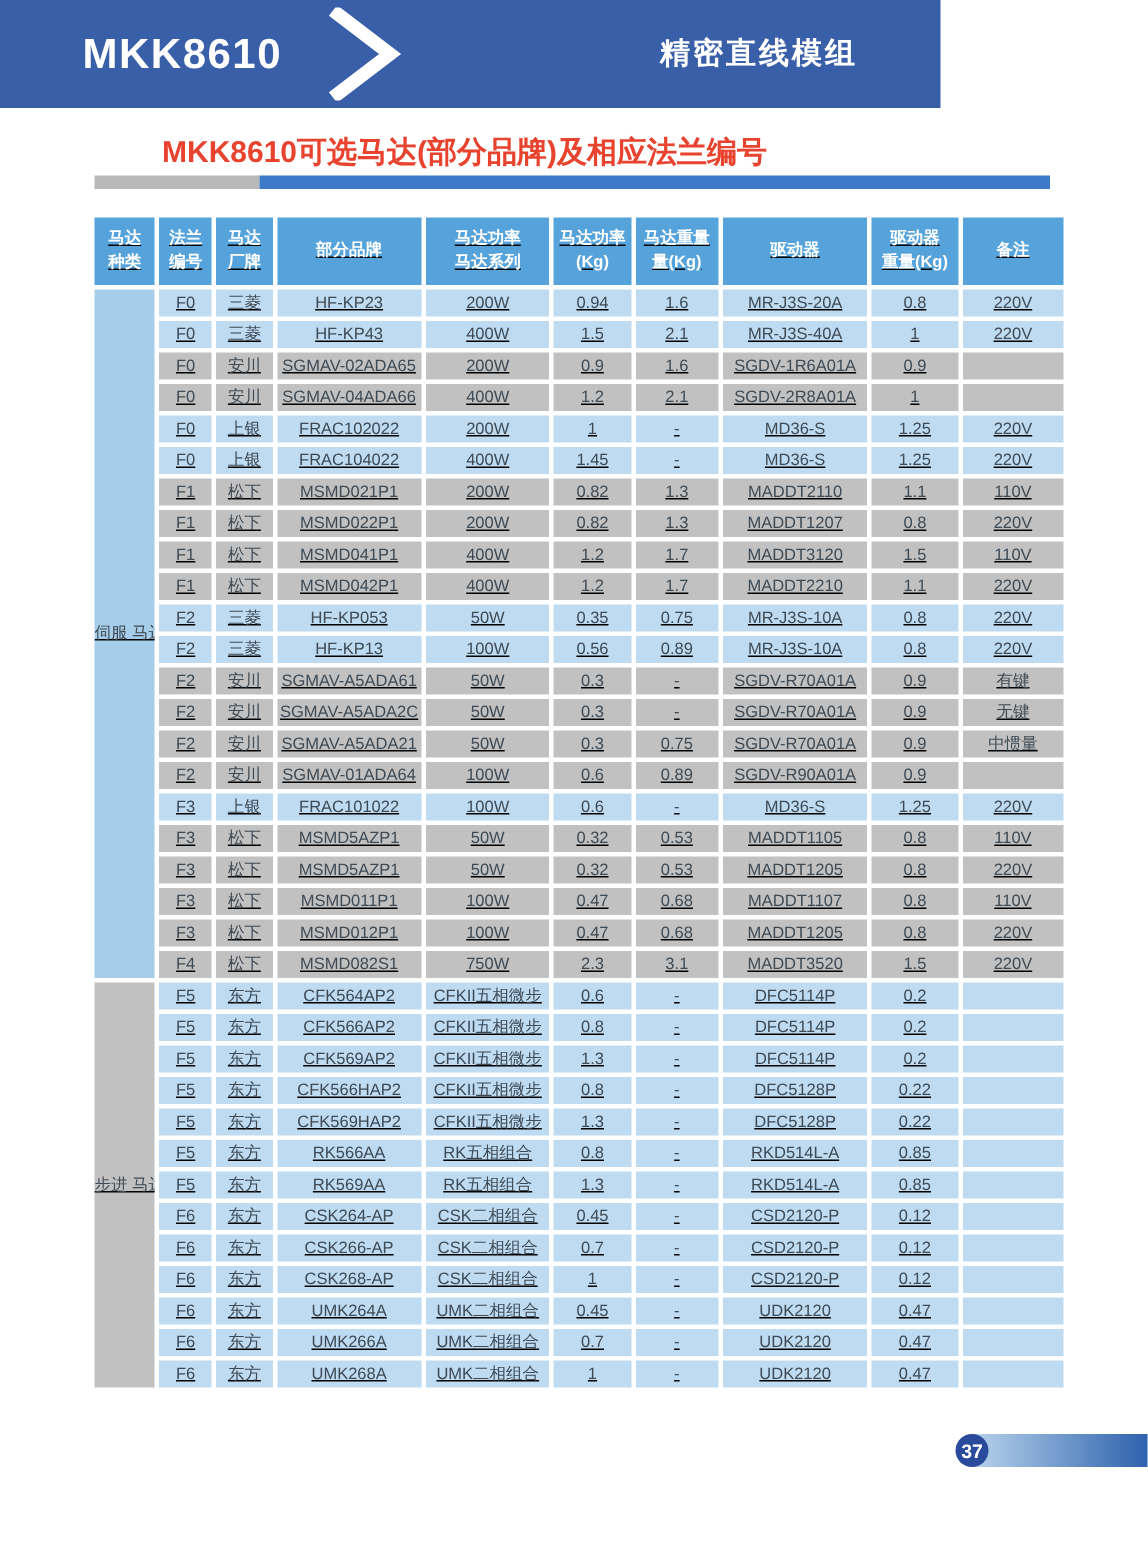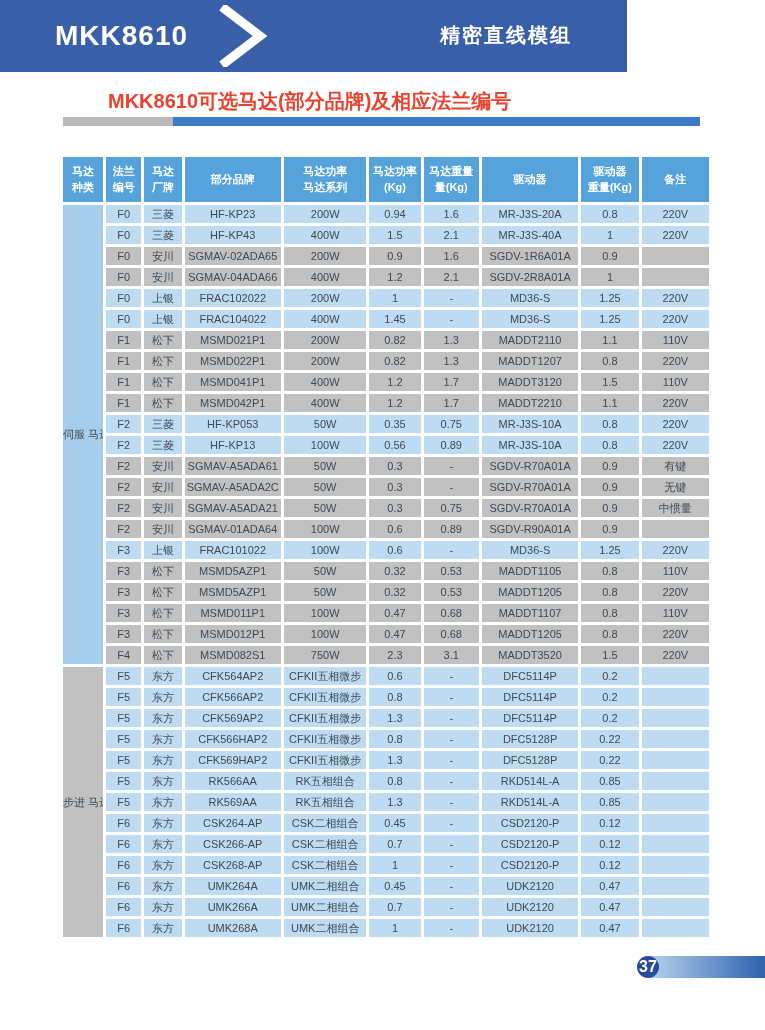--- a/index.html
+++ b/index.html
@@ -41,23 +41,23 @@
     position:absolute;left:64px;top:88px;
     color:var(--title-red);font-size:20px;font-weight:bold;margin-left:44px;
   }
   .deco-bar{
     position:absolute;left:63px;top:117px;width:637px;height:9px;
     display:flex;
   }
   .deco-bar .seg-gray{width:110px;height:100%;background:var(--bar-gray);}
   .deco-bar .seg-blue{flex:1;height:100%;background:var(--bar-blue);}
   table.motor-table{
-    position:absolute;left:60px;top:154px;
+    position:absolute;left:60px;top:142px;
     border-collapse:separate;border-spacing:3px;
-    table-layout:fixed;width:652px;
+    table-layout:fixed;width:652px;text-decoration:underline;
   }
   table.motor-table th{
     background:var(--table-header);color:#ffffff;
     font-size:11px;font-weight:bold;text-align:center;
     vertical-align:middle;height:45px;line-height:1.45;
     white-space:pre-line;
   }
   table.motor-table td{
     font-size:11px;color:var(--cell-text);text-align:center;
     vertical-align:middle;height:18px;line-height:1.1;
@@ -74,21 +74,21 @@
   .page-footer{
     position:absolute;left:637px;top:956px;width:128px;height:22px;
   }
   .page-bar{
     position:absolute;left:11px;top:0;width:117px;height:22px;
     background:linear-gradient(to right,#b7d3ec,#2e62ad);
   }
   .page-circle{
     position:absolute;left:0;top:0;width:22px;height:22px;border-radius:50%;
     background:var(--circle-blue);
-    color:#ffffff;font-size:16px;font-weight:bold;
+    color:#ffffff;font-size:13px;font-weight:bold;
     display:flex;align-items:center;justify-content:center;
   }
 </style>
 </head>
 <body>
 
 <div class="header-band">
   <span class="brand-model">MKK8610</span>
   <span class="chevron">
     <svg width="52" height="62" viewBox="0 0 52 62">

